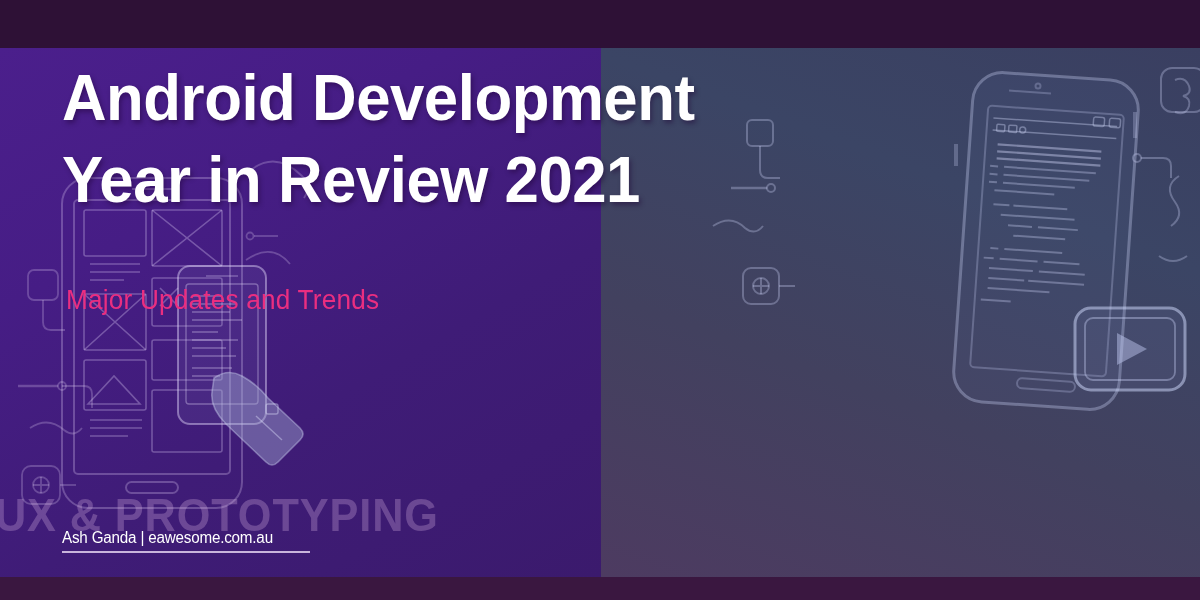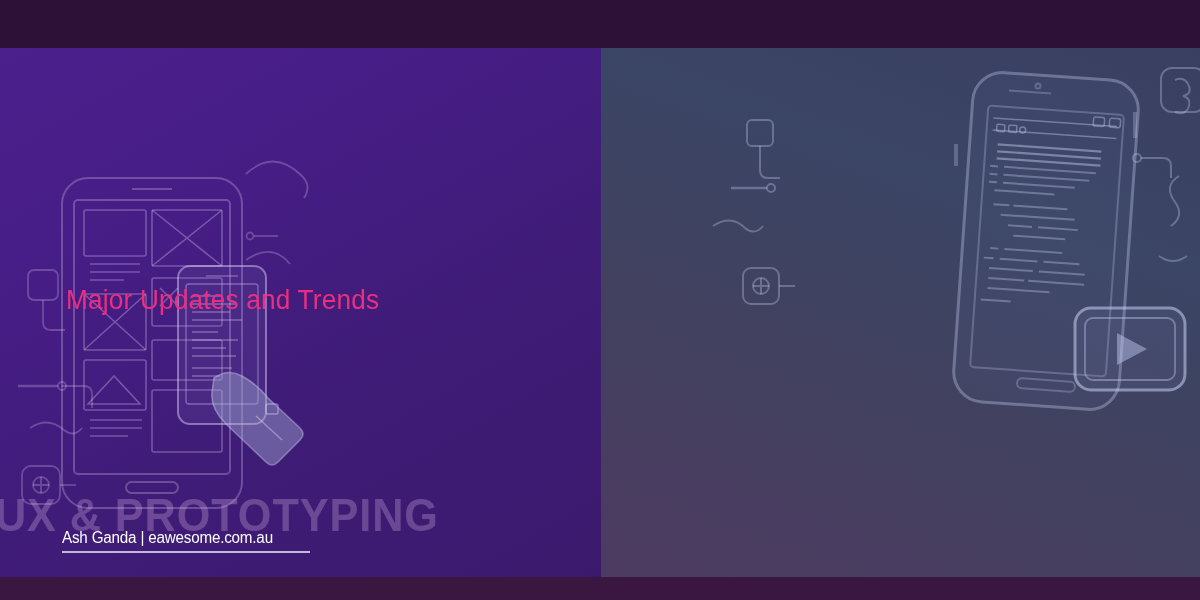--- a/index.html
+++ b/index.html
@@ -255,20 +255,24 @@
           <path d="M586 208 q-14 10 -28 0"></path>
         </g>
       </svg>
 
     </div>
   </div>
 
   <div class="band-top"></div>
   <div class="band-bottom"></div>
 
+  <div class="headline">
+    <div class="line">Android Development</div>
+    <div class="line">Year in Review 2021</div>
+  </div>
 
   <div class="subtitle">Major Updates and Trends</div>
 
   <div class="attribution">
     <div class="txt">Ash Ganda | eawesome.com.au</div>
     <div class="rule"></div>
   </div>
 
 </div>
 

